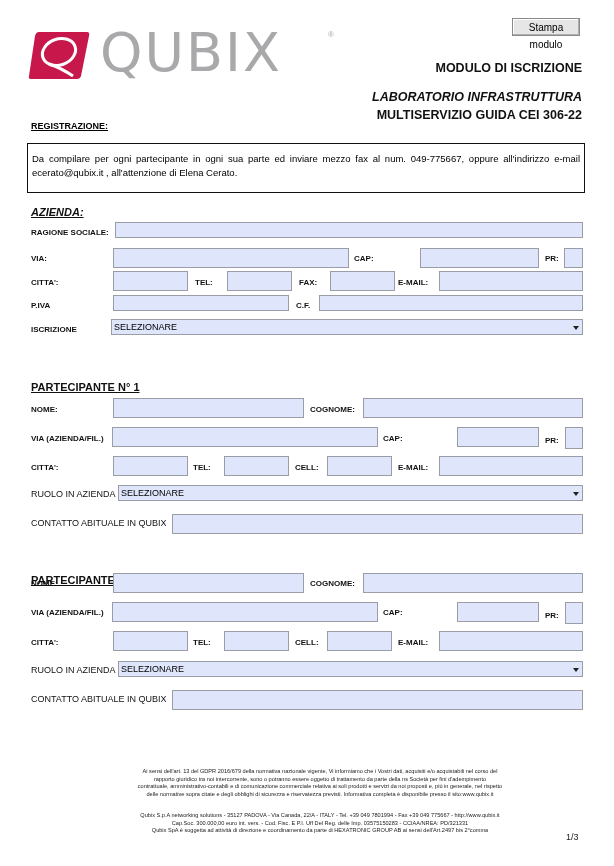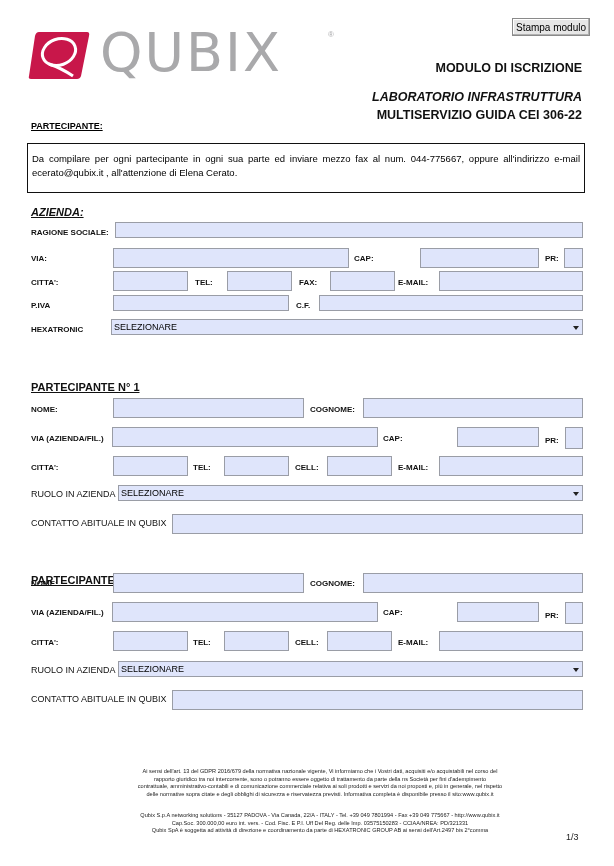--- a/index.html
+++ b/index.html
@@ -10,21 +10,21 @@
     .lbl-big { font-size: 9px; }
     .fld { position: absolute; height: 16px; background: #dfe5fb; border: 1px solid #9a9da6;
            box-sizing: border-box; }
     .fld.tall { height: 20px; }
     .sel { position: absolute; height: 16px; background: #dfe5fb; border: 1px solid #9a9da6;
            box-sizing: border-box; font-size: 9px; padding-left: 2px; line-height: 14px; color: #000; }
     .sel .arrow { position: absolute; right: 3px; top: 6px; width: 0; height: 0;
            border-left: 3px solid transparent; border-right: 3px solid transparent; border-top: 4px solid #222; }
     .section { position: absolute; font-size: 11px; font-weight: bold; text-decoration: underline; color: #111; }
     .title { position: absolute; font-weight: bold; font-size: 12.5px; color: #111; right: 32px; text-align: right; white-space: nowrap; }
-    .print-btn { position: absolute; left: 512px; top: 18px; width: 78px; height: 18px; background: #e6e6e6;
+    .print-btn { position: absolute; left: 512px; top: 18px; width: 68px; height: 18px; background: #e6e6e6;
            border: 1px solid #8a8a8a; box-shadow: inset -1px -1px 0 #b0b0b0, inset 1px 1px 0 #fff;
            font-size: 10px; text-align: center; line-height: 17px; box-sizing: border-box; cursor: pointer; }
     .info-box { position: absolute; left: 27px; top: 143px; width: 558px; height: 50px; border: 1.5px solid #111;
            box-sizing: border-box; padding: 8px 4px 0 4px; font-size: 9.5px; line-height: 14px; text-align: justify; }
     .footer { position: absolute; left: 60px; width: 520px; text-align: center; font-size: 5.6px; line-height: 7.5px; color: #222; }
     .page-num { position: absolute; left: 566px; top: 832px; font-size: 9px; color: #222; }
     .logo-q { position: absolute; left: 27px; top: 30px; width: 64px; height: 50px; }
     .logo-text { position: absolute; left: 100px; top: 21px; font-size: 54px; letter-spacing: 2px; color: #a9a9ab; font-family: "DejaVu Sans", sans-serif; font-weight: normal; }
     .reg-mark { position: absolute; left: 328px; top: 30px; font-size: 8px; color: #a9a9ab; }
   </style>
@@ -38,24 +38,24 @@
   <ellipse cx="32" cy="22" rx="17" ry="13" fill="none" stroke="#ffffff" stroke-width="3" transform="rotate(-20 32 22)"></ellipse>
   <path d="M22 34 Q34 38 46 46" fill="none" stroke="#ffffff" stroke-width="3"></path>
 </svg>
 <div class="logo-text">QUBIX</div>
 <div class="reg-mark">®</div>
 
 <div class="title" style="top:61px;">MODULO DI ISCRIZIONE</div>
 <div class="title" style="top:90px;font-style:italic;">LABORATORIO INFRASTRUTTURA</div>
 <div class="title" style="top:108px;">MULTISERVIZIO GUIDA CEI 306-22</div>
 
-<div class="abs" style="left:31px; top:121px; font-size:9px; font-weight:bold; text-decoration:underline;">PARTECIPANTE:</div>
+<div class="abs" style="left:31px; top:121px; font-size:9px; font-weight:bold; text-decoration:underline;">REGISTRAZIONE:</div>
 
 <div class="info-box">
-  <span>Da compilare per ogni partecipante in ogni sua parte ed inviare mezzo fax al num. 044-775667, oppure all'indirizzo e-mail ecerato@qubix.it , all'attenzione di Elena Cerato.</span>
+  <span>Da compilare per ogni partecipante in ogni sua parte ed inviare mezzo fax al num. 049-775667, oppure all'indirizzo e-mail ecerato@qubix.it , all'attenzione di Elena Cerato.</span>
 </div>
 
 <div class="section" style="left:31px; top:206px;font-style:italic;">AZIENDA:</div>
 
 <div class="lbl" style="left:31px; top:228px;">RAGIONE SOCIALE:</div>
 <div class="fld" style="left:115px; top:222px; width:468px;"></div>
 
 <div class="lbl" style="left:31px; top:254px;">VIA:</div>
 <div class="fld tall" style="left:113px; top:248px; width:236px;"></div>
 <div class="lbl" style="left:354px; top:254px;">CAP:</div>
@@ -70,21 +70,21 @@
 <div class="lbl" style="left:299px; top:278px;">FAX:</div>
 <div class="fld tall" style="left:330px; top:271px; width:65px;"></div>
 <div class="lbl" style="left:398px; top:278px;">E-MAIL:</div>
 <div class="fld tall" style="left:439px; top:271px; width:144px;"></div>
 
 <div class="lbl" style="left:31px; top:301px;">P.IVA</div>
 <div class="fld" style="left:113px; top:295px; width:176px;"></div>
 <div class="lbl" style="left:296px; top:301px;">C.F.</div>
 <div class="fld" style="left:319px; top:295px; width:264px;"></div>
 
-<div class="lbl" style="left:31px; top:325px;">HEXATRONIC</div>
+<div class="lbl" style="left:31px; top:325px;">ISCRIZIONE</div>
 <div class="sel" style="left:111px; top:319px; width:472px;">
   <span>SELEZIONARE</span>
   <span class="arrow"></span>
 </div>
 
 <div class="section" style="left:31px; top:381px;">PARTECIPANTE N° 1</div>
 
 <div class="lbl" style="left:31px; top:405px;">NOME:</div>
 <div class="fld tall" style="left:113px; top:398px; width:191px;"></div>
 <div class="lbl" style="left:310px; top:405px;">COGNOME:</div>

